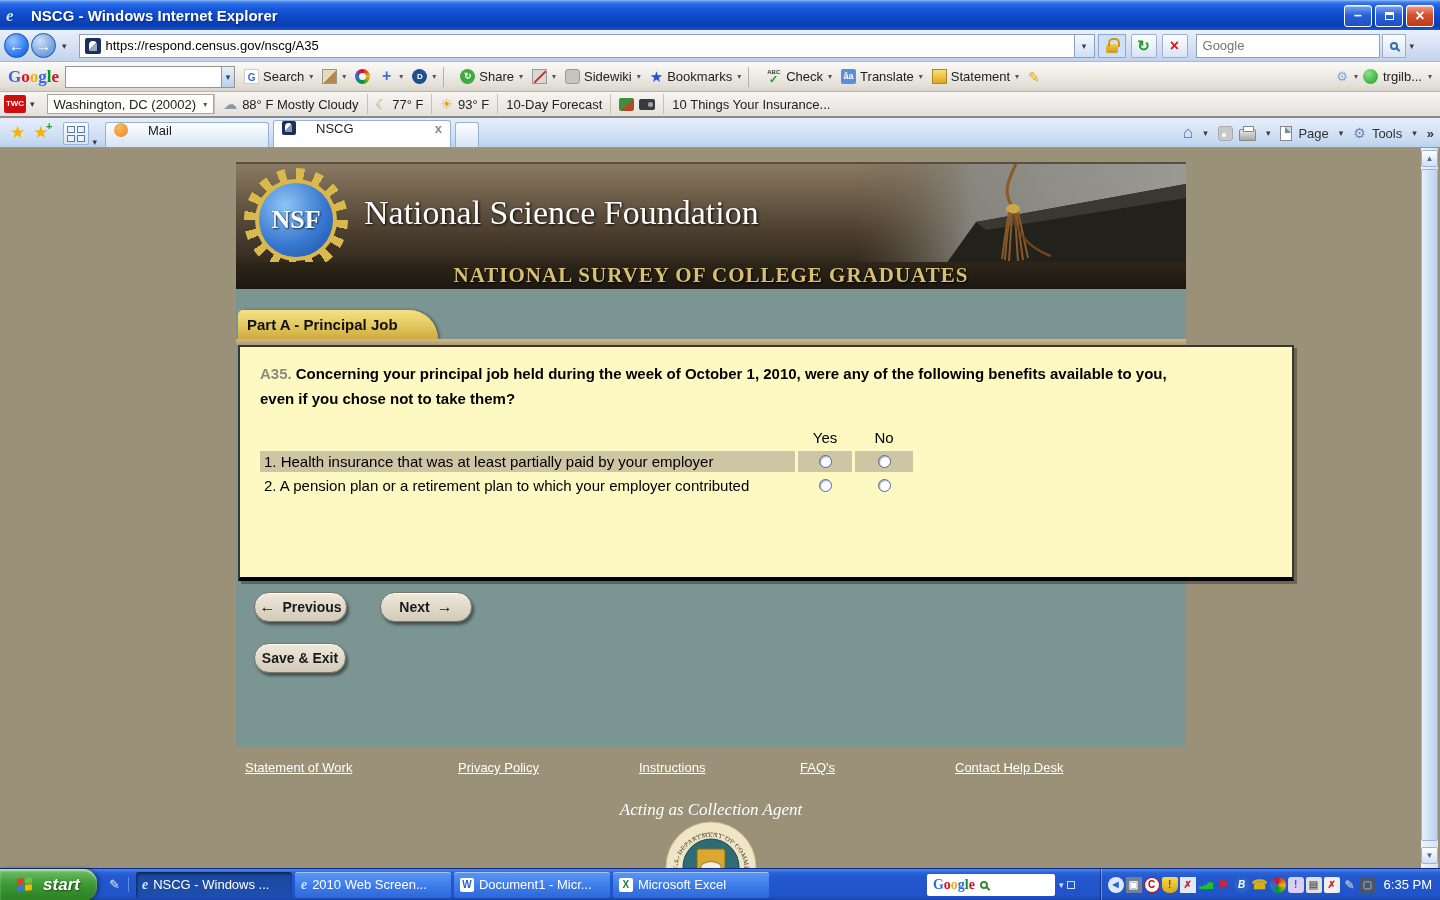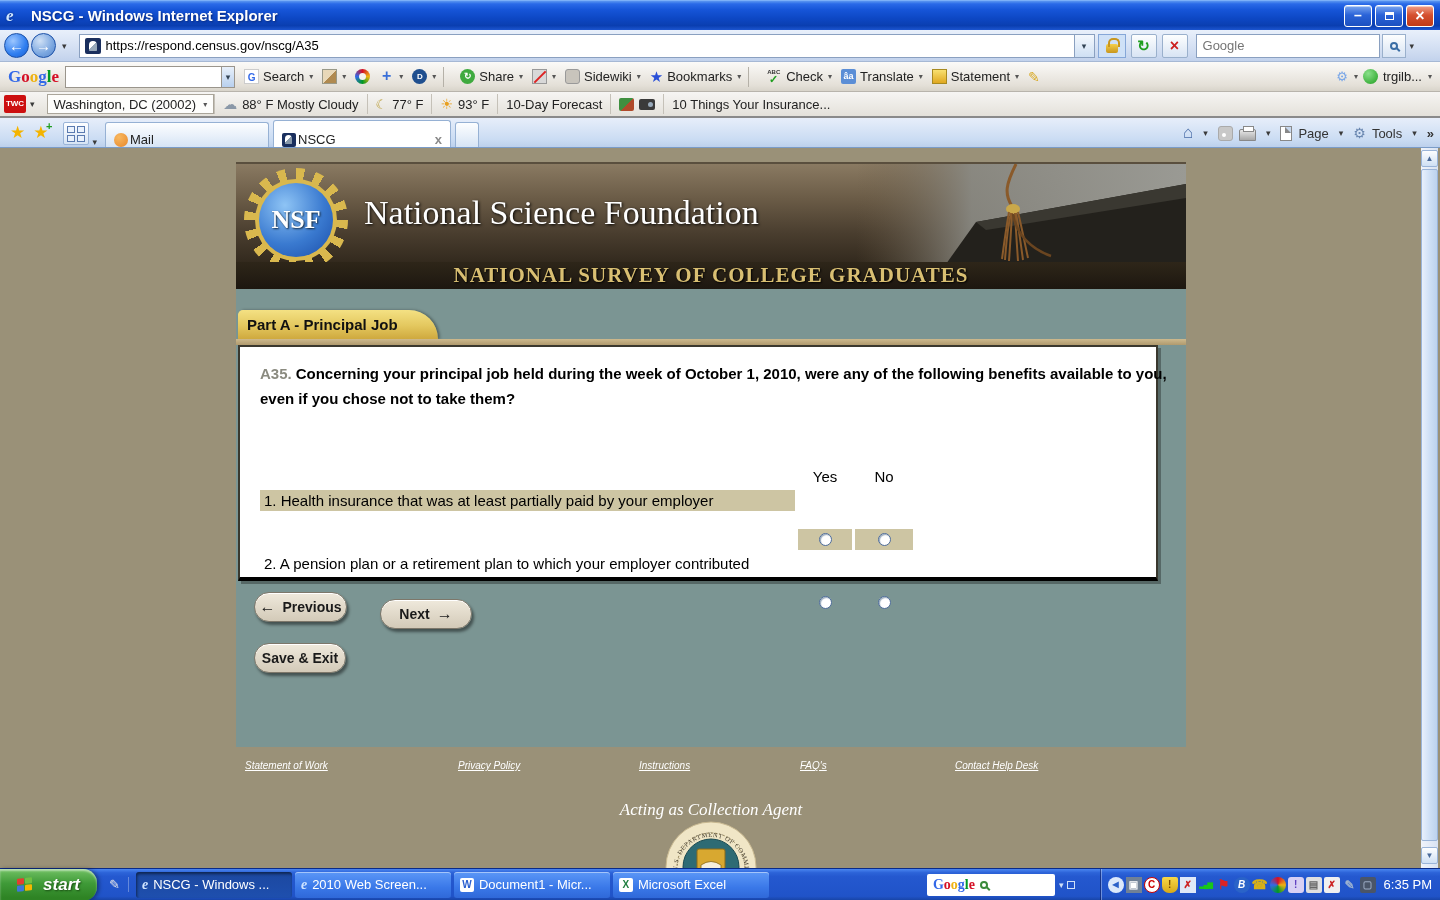--- a/index.html
+++ b/index.html
@@ -109,21 +109,21 @@
   .tabrow { position:absolute; top:118px; left:0; width:1440px; height:30px;
     background:linear-gradient(180deg,#e7eefa,#cadcf3 75%,#bcd0ec); border-bottom:1px solid #7a9cc8;
     display:flex; align-items:flex-end; padding:0 6px; }
   .fav-star { color:#f4b400; font-size:17px; margin:0 4px 4px; }
   .fav-add { position:relative; }
   .fav-add .plus { position:absolute; right:-4px; top:-2px; color:#1f9e1f; font-size:11px; font-weight:bold; }
   .qtabs-btn { width:26px; height:23px; margin:0 0 2px 10px; border:1px solid #9ab4d8; border-radius:2px;
     background:linear-gradient(180deg,#fdfeff,#d6e4f5); display:grid; grid-template-columns:8px 8px; gap:2px;
     align-content:center; justify-content:center; }
   .qtabs-btn i { width:8px; height:7px; border:1px solid #5a7ab0; background:#eaf2fc; }
-  .tab { height:25px; display:flex; align-items:flex-end; gap:2px; padding:0 8px; margin-left:4px;
+  .tab { height:25px; display:flex; align-items:flex-start; gap:20px; padding:0 8px; margin-left:4px;
     border:1px solid #96b1d4; border-bottom:none; border-radius:3px 3px 0 0;
     background:linear-gradient(180deg,#fdfeff,#d6e4f5); font-size:13px; color:#222; }
   .tab.active { background:#fff; height:27px; width:178px; }
   .tab.inactive { width:164px; }
   .tab-stub { width:24px; }
   .mail-ico { width:14px; height:14px; border-radius:50%; background:radial-gradient(circle at 35% 30%,#f8b860,#e8872a); }
   .nscg-ico { width:14px; height:14px; background:#1a2f5e; border-radius:2px; position:relative; }
   .nscg-ico::after { content:""; position:absolute; left:3px; top:2px; width:7px; height:9px;
     background:linear-gradient(135deg,#fff 45%,#89a 46%); border-radius:4px 4px 1px 1px; }
   .tab-close { margin-left:auto; color:#8a8a8a; font-size:13px; font-weight:bold; }
@@ -158,48 +158,48 @@
   .banner-strip { width:950px; height:27px; background:linear-gradient(180deg,#2e2619,#1d1710); display:flex; align-items:center; justify-content:center; }
   .survey-title { color:#d9bf72; font:bold 21px "Liberation Serif",serif; letter-spacing:1px; text-shadow:1px 1px 2px #000; }
 
   
   .teal { width:950px; height:458px; background:#7b9593; position:relative; }
   .section-tab { position:absolute; left:2px; top:21px; width:200px; height:29px;
     background:linear-gradient(180deg,#f4e183,#e3c75e 55%,#cfa93e); border-radius:8px 48px 0 0;
     box-shadow:2px 0 3px rgba(0,0,0,.35); display:flex; align-items:center; padding-left:9px;
     font-size:15px; font-weight:bold; color:#111; }
   .tab-strip { position:absolute; left:0; top:50px; width:950px; height:6px; background:linear-gradient(180deg,#cdb98d,#b09a6e); }
-  .panel { position:absolute; left:2px; top:56px; width:920px; height:236px; background:#ffffff;
+  .panel { position:absolute; left:2px; top:56px; width:1056px; height:236px; background:#fef9c3;
     border:2px solid #3a382e; border-bottom:4px solid #000; box-shadow:3px 3px 0 rgba(0,0,0,.3);
     padding:14px 20px 0; }
   .question { width:910px; font-size:15px; font-weight:bold; color:#000; line-height:25px; }
   .qnum { color:#8b8b80; margin-right:4px; }
   .instruction { margin:13px 0 0 18px; font-size:15px; font-style:italic; color:#000; }
   .qtable { margin-top:16px; }
   .qhead, .qrow { display:flex; margin-bottom:3px; }
   .qlabel { width:535px; height:21px; font-size:15px; color:#000; line-height:21px; padding-left:4px; }
-  .qcell { width:54px; height:21px; margin-left:3px; display:flex; align-items:center; justify-content:center;margin-top:39px; }
+  .qcell { width:54px; height:21px; margin-left:3px; display:flex; align-items:center; justify-content:center; }
   .qcell.no { width:58px; }
   .qhead .qlabel { background:none; }
   .qhead .qcell { font-size:15px; color:#000; background:none; }
   .qrow.shaded .qlabel, .qrow.shaded .qcell { background:#cdc5a3; }
   .radio { width:13px; height:13px; border-radius:50%; background:#fff; border:1px solid #4d6b99; box-shadow:inset 1px 1px 1px #9ab; }
 
   .btnrow { position:absolute; left:18px; top:303px; display:flex; gap:33px; }
   .btnrow2 { position:absolute; left:18px; top:354px; }
   .pill { height:30px; border-radius:15px; border:1px solid #7d776a;
     background:linear-gradient(180deg,#f0ead e0,#efe9dc 0%,#d3cab8 100%);
     background:linear-gradient(180deg,#efe9dc,#d3cab8); box-shadow:2px 3px 3px rgba(0,0,0,.45), inset 0 1px 0 #fff;
     font-size:14px; font-weight:bold; color:#1a1a1a; display:flex; align-items:center; justify-content:center; gap:7px; }
-  .pill.prev { width:93px; } .pill.next { width:92px;margin-top:7px; } .pill.save { width:92px; }
+  .pill.prev { width:93px; } .pill.next { width:92px; } .pill.save { width:92px; }
   .pill .arr { font-size:16px; }
 
   
   .footer { position:relative; width:950px; height:170px; }
-  .flink { position:absolute; top:13px; color:#fff; font-size:10px; text-decoration:underline;font-style:italic; }
+  .flink { position:absolute; top:13px; color:#fff; font-size:13px; text-decoration:underline; }
   .fl0{left:9px} .fl1{left:222px} .fl2{left:403px} .fl3{left:564px} .fl4{left:719px}
   .agent { position:absolute; top:53px; width:950px; text-align:center; color:#fff;
     font:italic 17px "Liberation Serif",serif; }
   .seal { position:absolute; top:74px; left:429px; }
 
   
   .vscroll { position:absolute; right:2px; top:0; width:17px; height:720px; background:linear-gradient(90deg,#f0f4fb,#d8e2f2); }
   .sbtn { position:absolute; left:0; width:17px; height:17px; border:1px solid #9ab4d8; border-radius:2px;
     background:linear-gradient(180deg,#fdfeff,#cfe0f4); color:#4a6a9a; font-size:8px; text-align:center; line-height:15px; }
   .sbtn.up { top:2px; } .sbtn.down { bottom:4px; }

